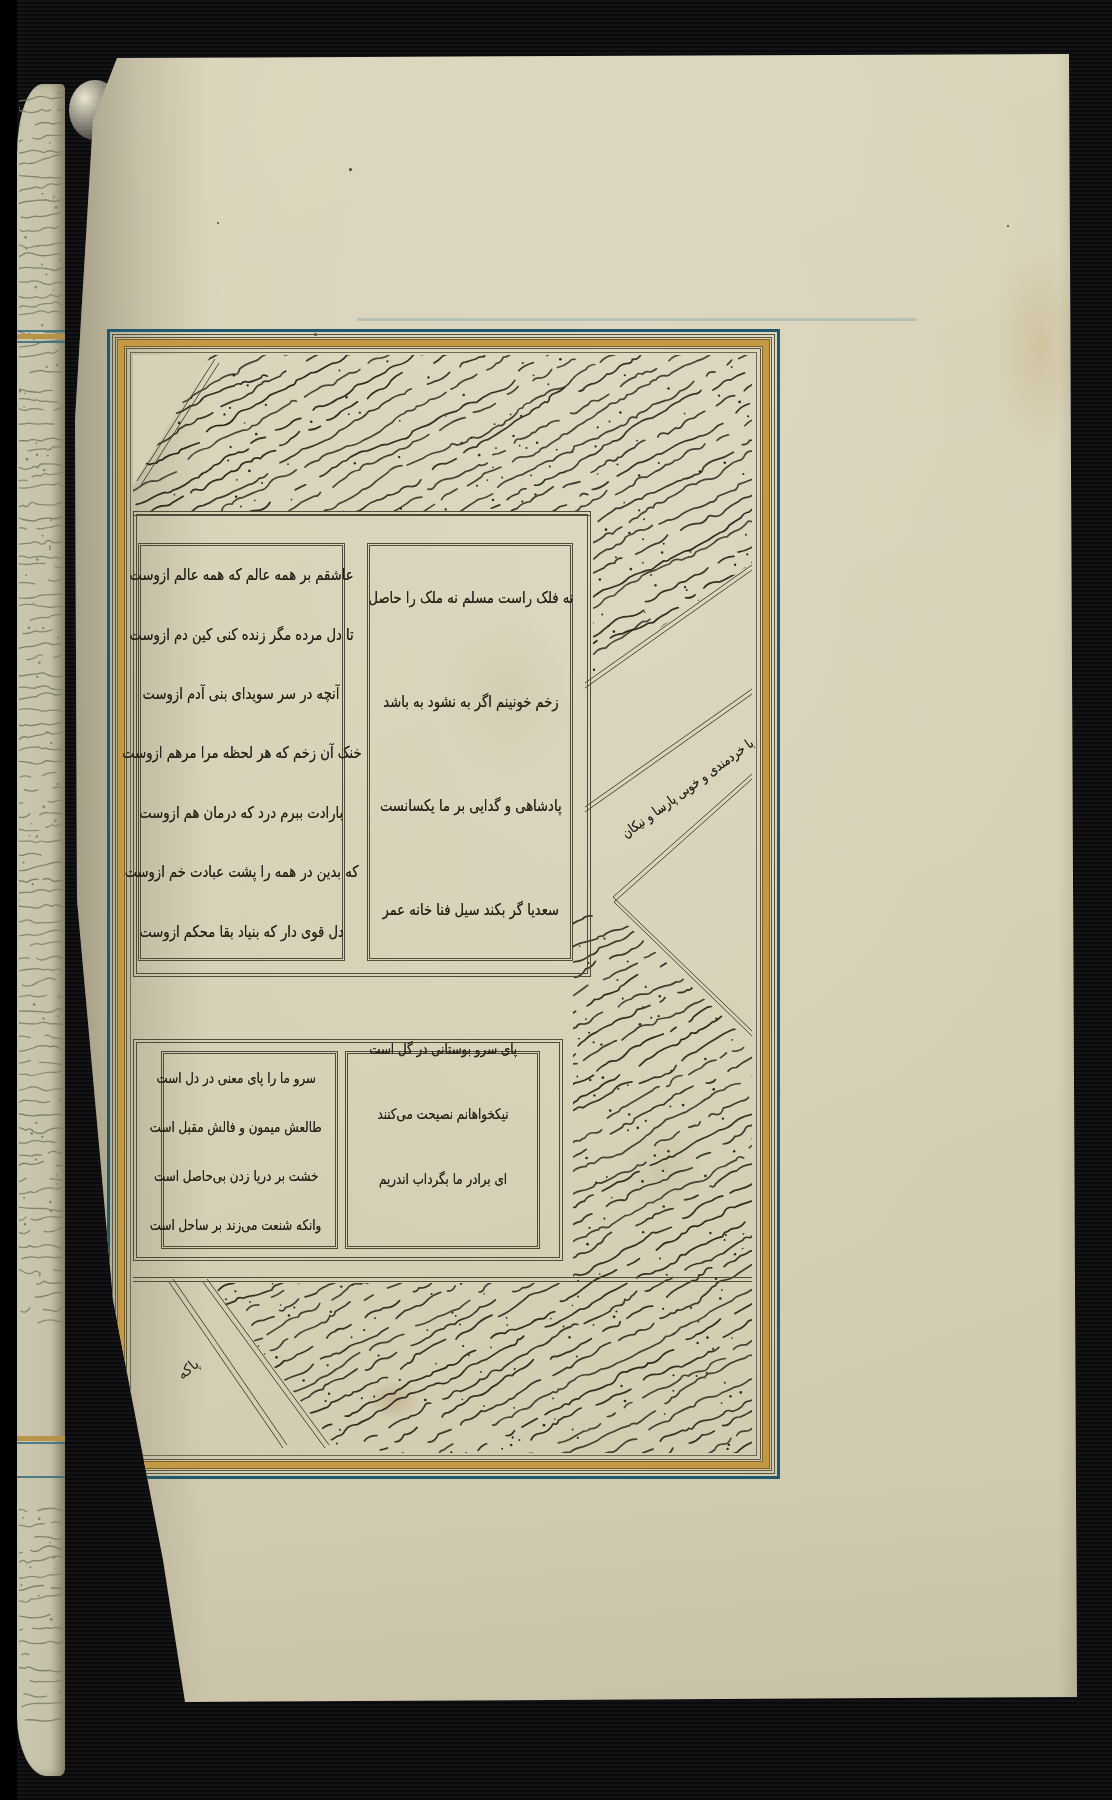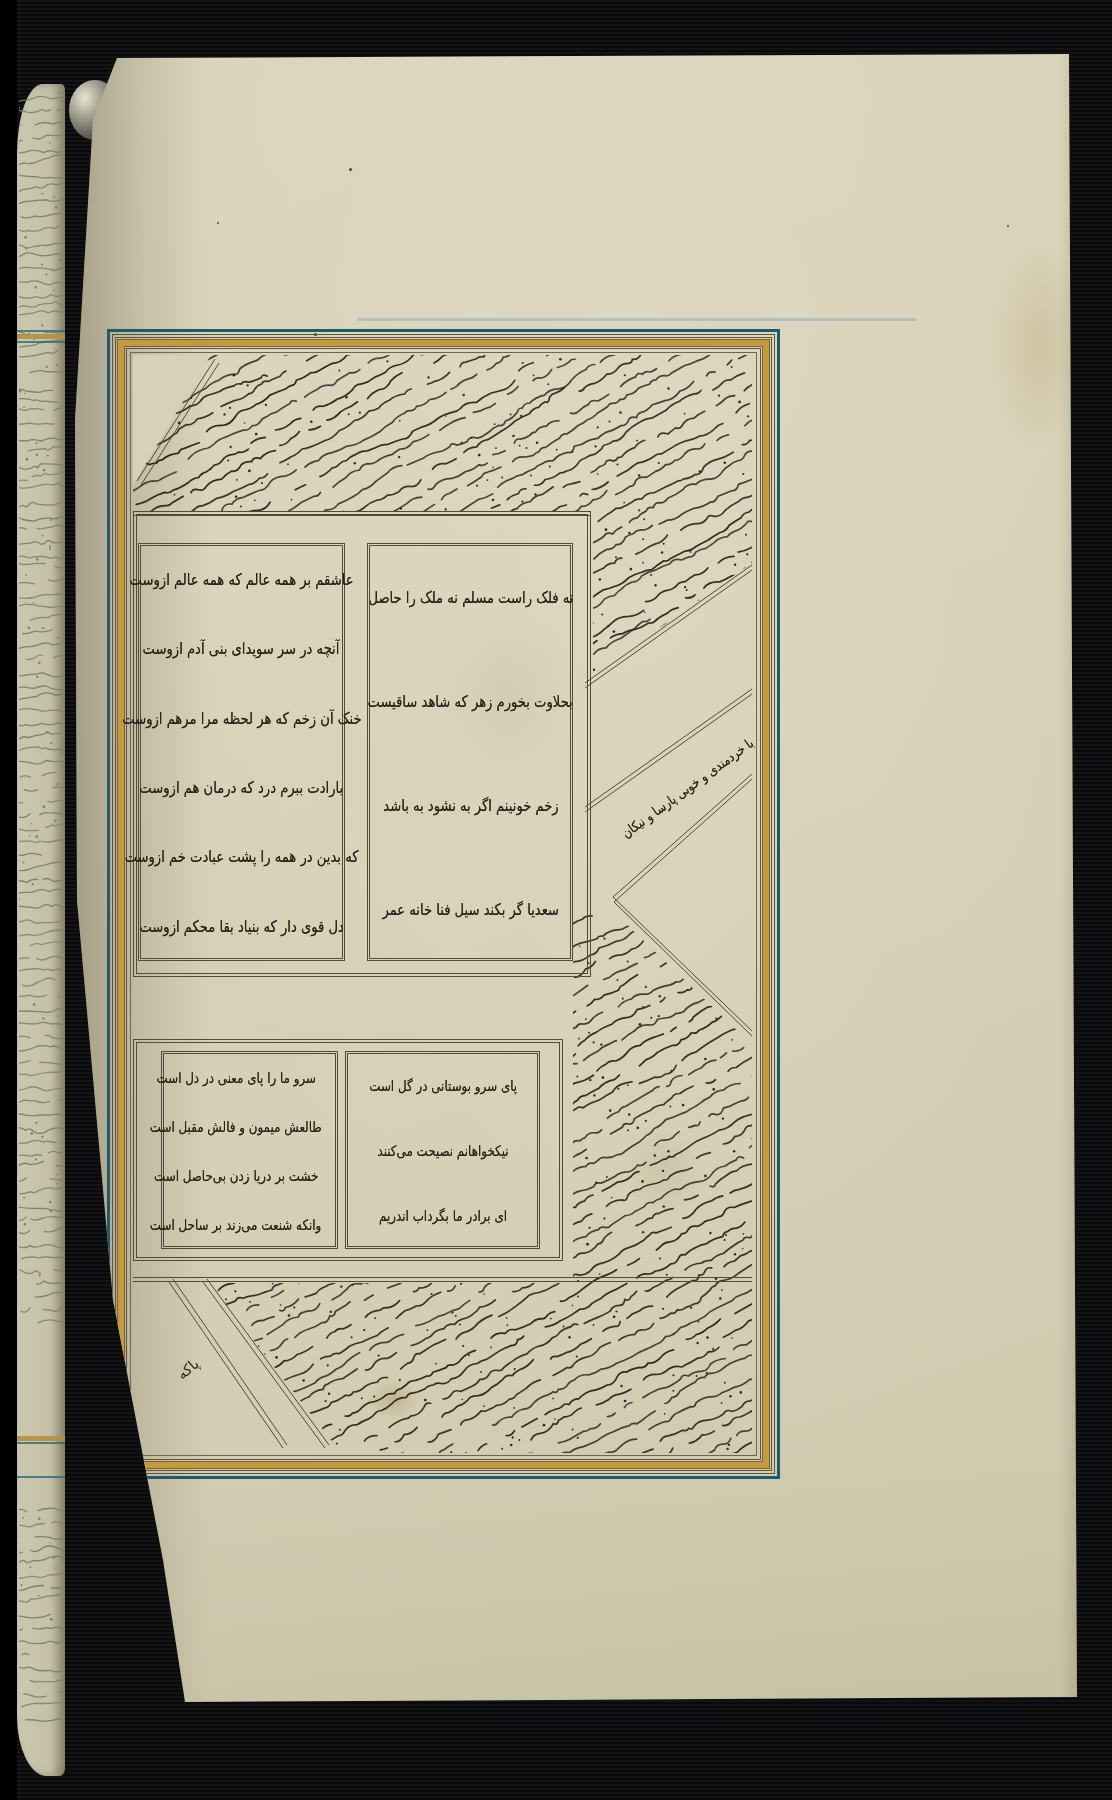--- a/index.html
+++ b/index.html
@@ -1171,20 +1171,23 @@
             <line x1="452" y1="457" x2="619" y2="339" stroke="#4f4b38" stroke-width="1"></line>
             <polyline points="619,419 480,542 619,676" fill="none" stroke="#4f4b38" stroke-width="1"></polyline>
             <polyline points="619,424 481,547 619,681" fill="none" stroke="#4f4b38" stroke-width="1"></polyline>
           </svg>
 
         <div class="col" style="left:6px;top:190px;width:205px;height:416px">
           <div class="verse-row">
               <span class="verse">عاشقم بر همه عالم که همه عالم ازوست</span>
             </div>
           <div class="verse-row">
+              <span class="verse">تا دل مرده مگر زنده کنی کین دم ازوست</span>
+            </div>
+          <div class="verse-row">
               <span class="verse">آنچه در سر سویدای بنی آدم ازوست</span>
             </div>
           <div class="verse-row">
               <span class="verse">خنک آن زخم که هر لحظه مرا مرهم ازوست</span>
             </div>
           <div class="verse-row">
               <span class="verse">بارادت ببرم درد که درمان هم ازوست</span>
             </div>
           <div class="verse-row">
               <span class="verse">که بدین در همه را پشت عبادت خم ازوست</span>
@@ -1192,24 +1195,24 @@
           <div class="verse-row">
               <span class="verse">دل قوی دار که بنیاد بقا محکم ازوست</span>
             </div>
         </div>
 
         <div class="col" style="left:236px;top:190px;width:203px;height:416px">
           <div class="verse-row">
               <span class="verse">نه فلک راست مسلم نه ملک را حاصل</span>
             </div>
           <div class="verse-row">
-              <span class="verse">بحلاوت بخورم زهر که شاهد ساقیست</span>
-            </div>
-          <div class="verse-row">
               <span class="verse">زخم خونینم اگر به نشود به باشد</span>
+            </div>
+          <div class="verse-row">
+              <span class="verse">پادشاهی و گدایی بر ما یکسانست</span>
             </div>
           <div class="verse-row">
               <span class="verse">سعدیا گر بکند سیل فنا خانه عمر</span>
             </div>
         </div>
 
         <div class="col col-lower" style="left:16px;top:698px;width:174px;height:196px">
           <div class="verse-row">
               <span class="verse">سرو ما را پای معنی در دل است</span>
             </div>
@@ -1217,21 +1220,21 @@
               <span class="verse">طالعش میمون و فالش مقبل است</span>
             </div>
           <div class="verse-row">
               <span class="verse">خشت بر دریا زدن بی‌حاصل است</span>
             </div>
           <div class="verse-row">
               <span class="verse">وانکه شنعت می‌زند بر ساحل است</span>
             </div>
         </div>
 
-        <div class="col col-lower" style="left:214px;top:698px;width:192px;height:196px">
+        <div class="col col-lower" style="left:214px;top:661px;width:192px;height:196px">
           <div class="verse-row">
               <span class="verse">پای سرو بوستانی در گل است</span>
             </div>
           <div class="verse-row">
               <span class="verse">نیکخواهانم نصیحت می‌کنند</span>
             </div>
           <div class="verse-row">
               <span class="verse">ای برادر ما بگرداب اندریم</span>
             </div>
         </div>

